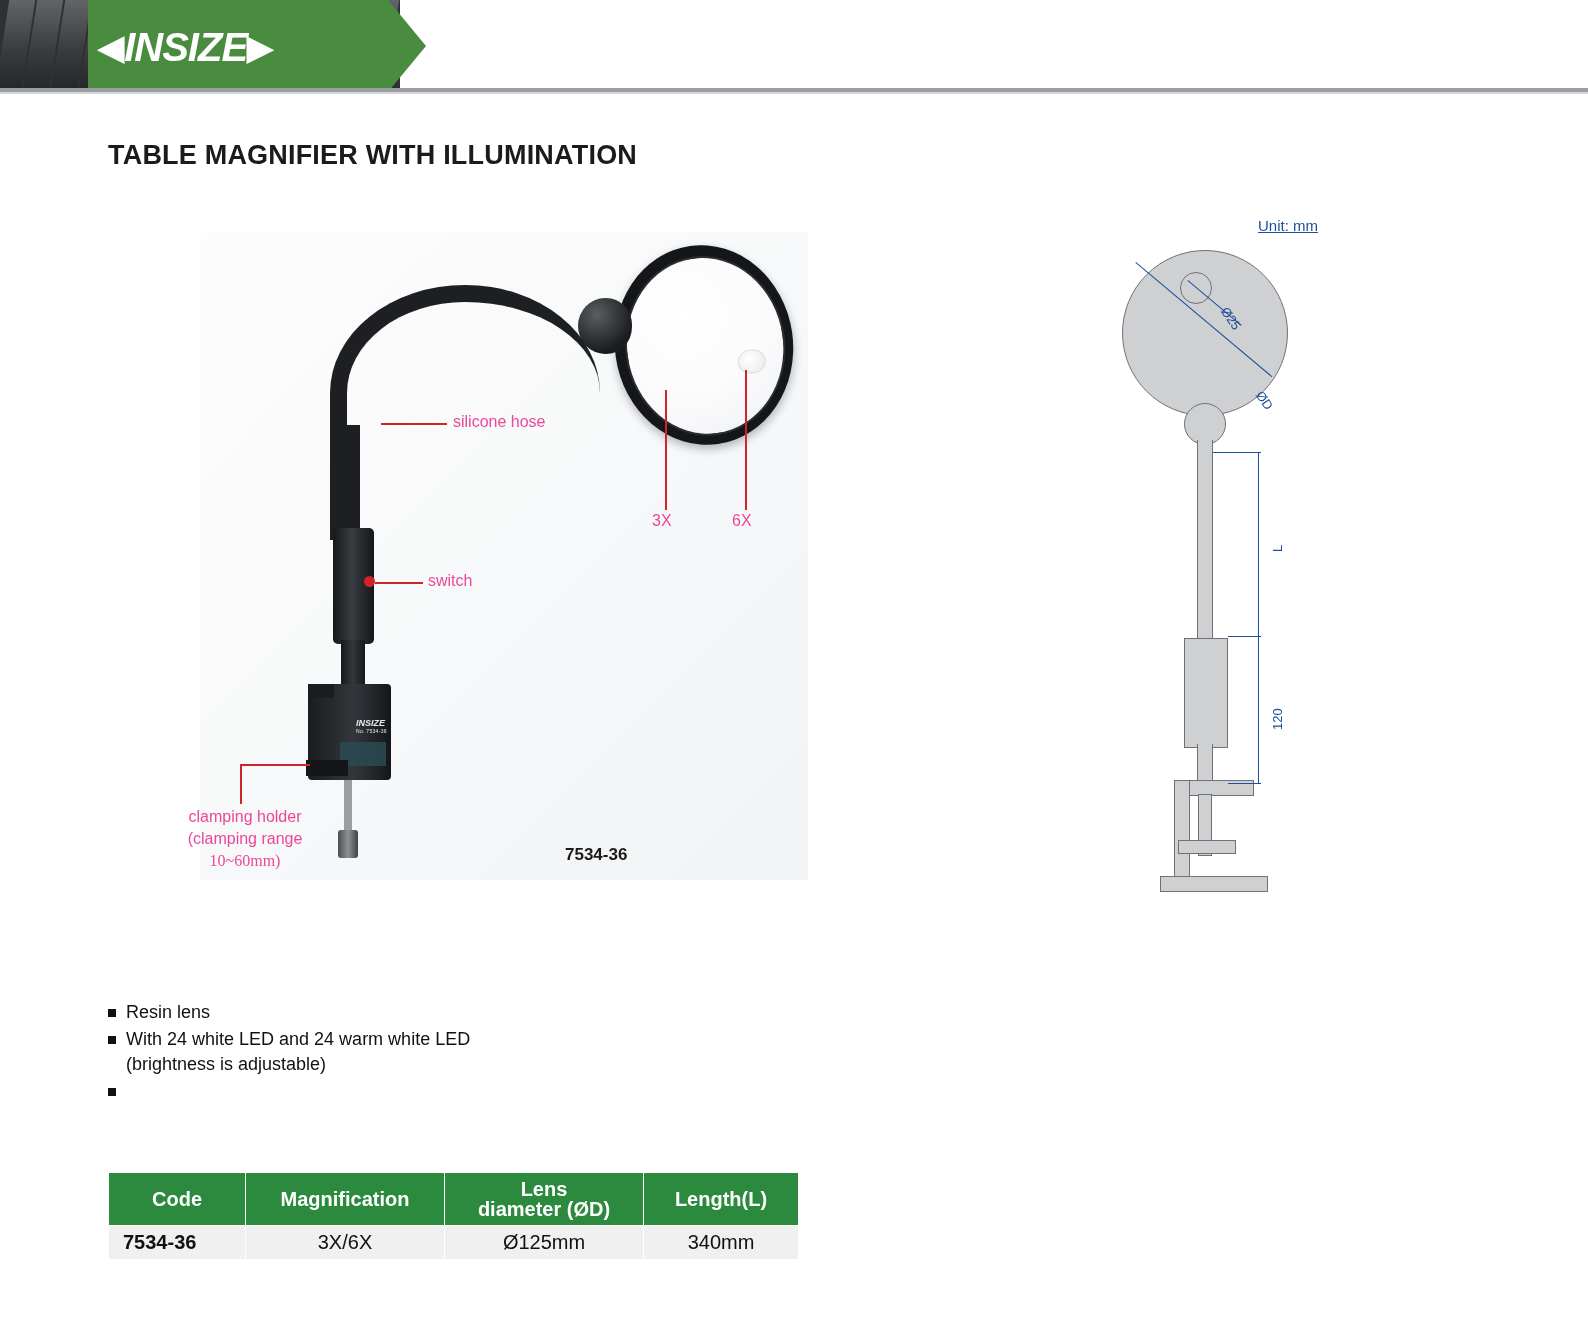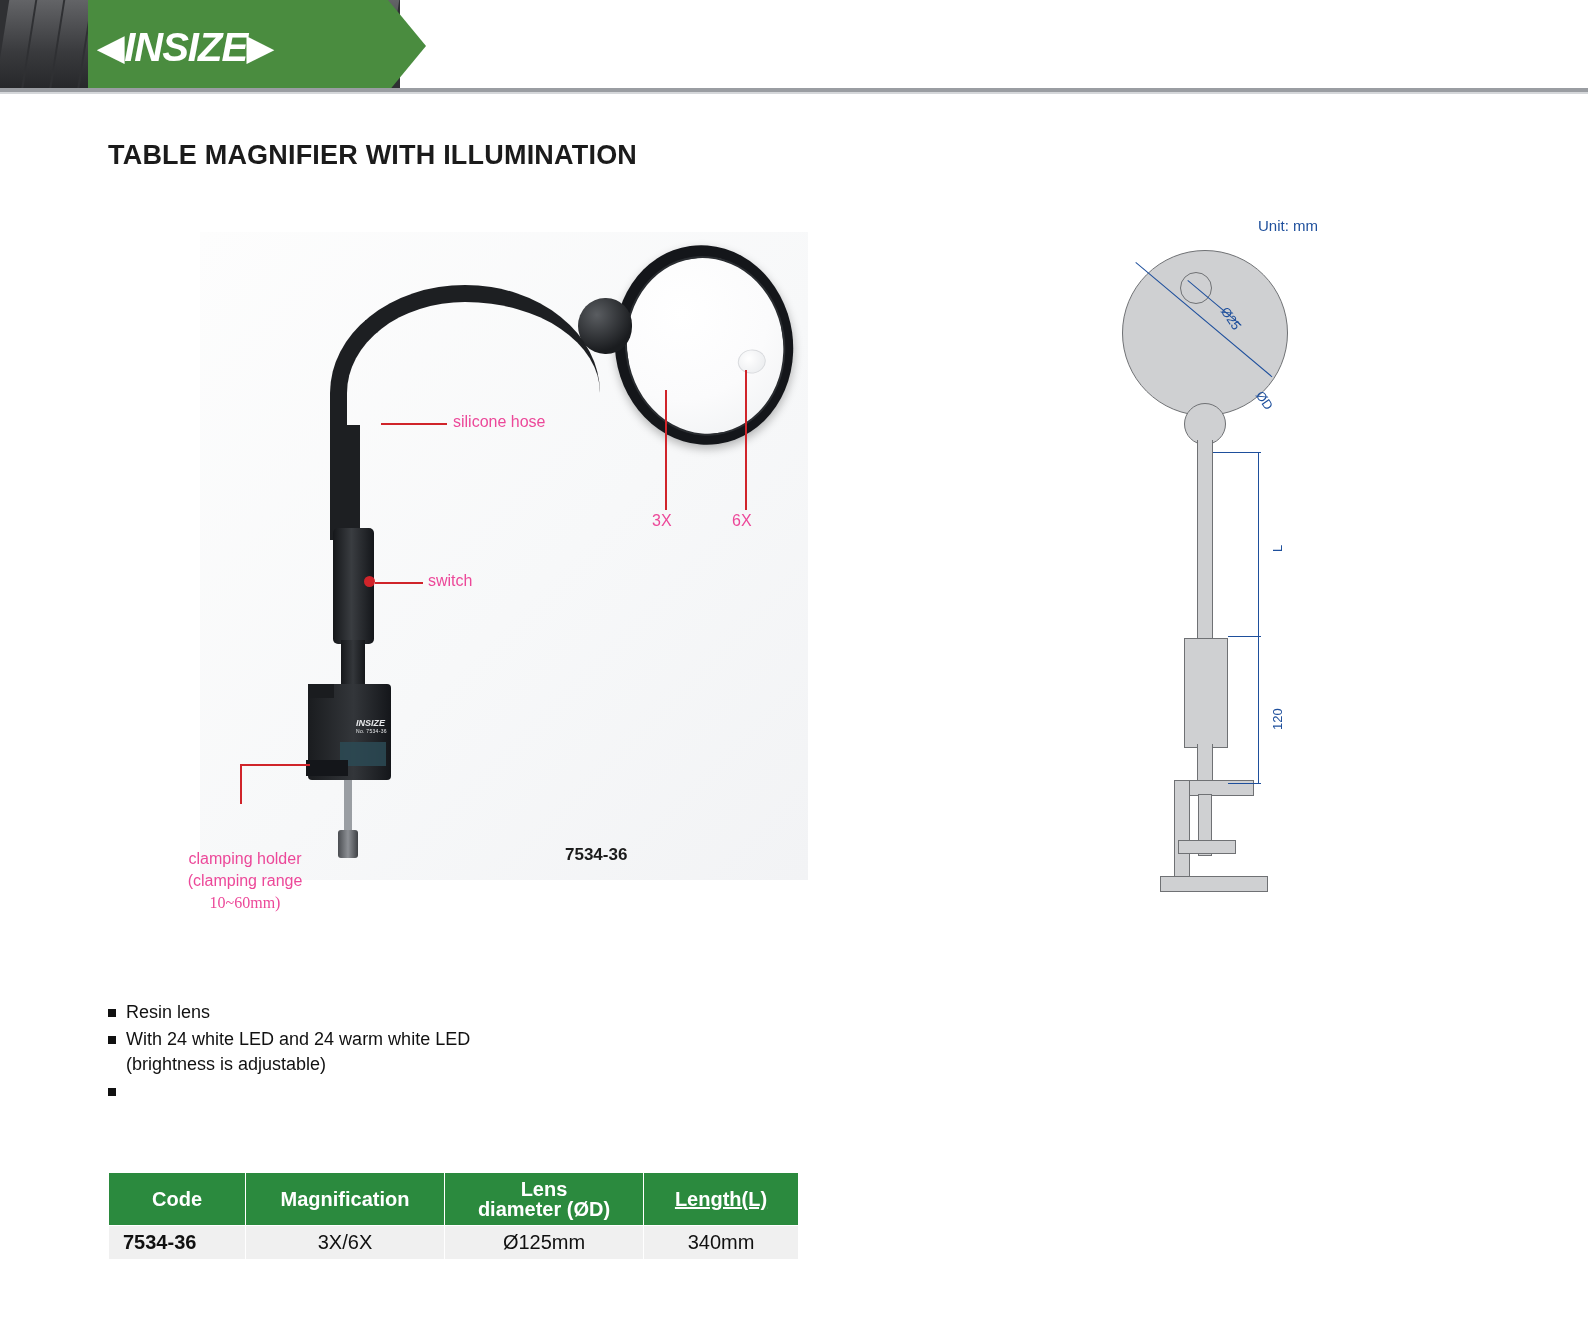--- a/index.html
+++ b/index.html
@@ -263,29 +263,29 @@
     background: #d0242a;
   }
   .callout-label {
     position: absolute;
     font-size: 16px;
     color: #ec4899;
     white-space: nowrap;
   }
   .callout-label.center {
     text-align: center;
-    margin-top: 42px;
   }
 
   
   .unit-label {
     position: absolute;
     left: 1258px; top: 217px;
     font-size: 15px;
     color: #1e4f9c;
+    text-decoration: underline;
   }
   .tech-wrap {
     position: absolute;
     left: 1100px; top: 240px;
     width: 260px;
     height: 700px;
   }
   .tech-lens {
     position: absolute;
     left: 22px; top: 10px;
@@ -443,21 +443,21 @@
     text-align: center;
   }
   .spec-table td.code {
     font-weight: bold;
     text-align: left;
     padding-left: 14px;
   }
   .col-code { width: 116px; }
   .col-mag { width: 178px; }
   .col-dia { width: 178px; }
-  .col-len { width: 134px; text-decoration: underline; }
+  .col-len { width: 134px; }
 </style>
 </head>
 <body>
 
 <div class="header">
   <div class="header-photo">
     <div class="blade" style="left:2px;"></div>
     <div class="blade" style="left:30px;"></div>
     <div class="blade" style="left:58px;"></div>
     <div class="blade" style="left:86px;"></div>

